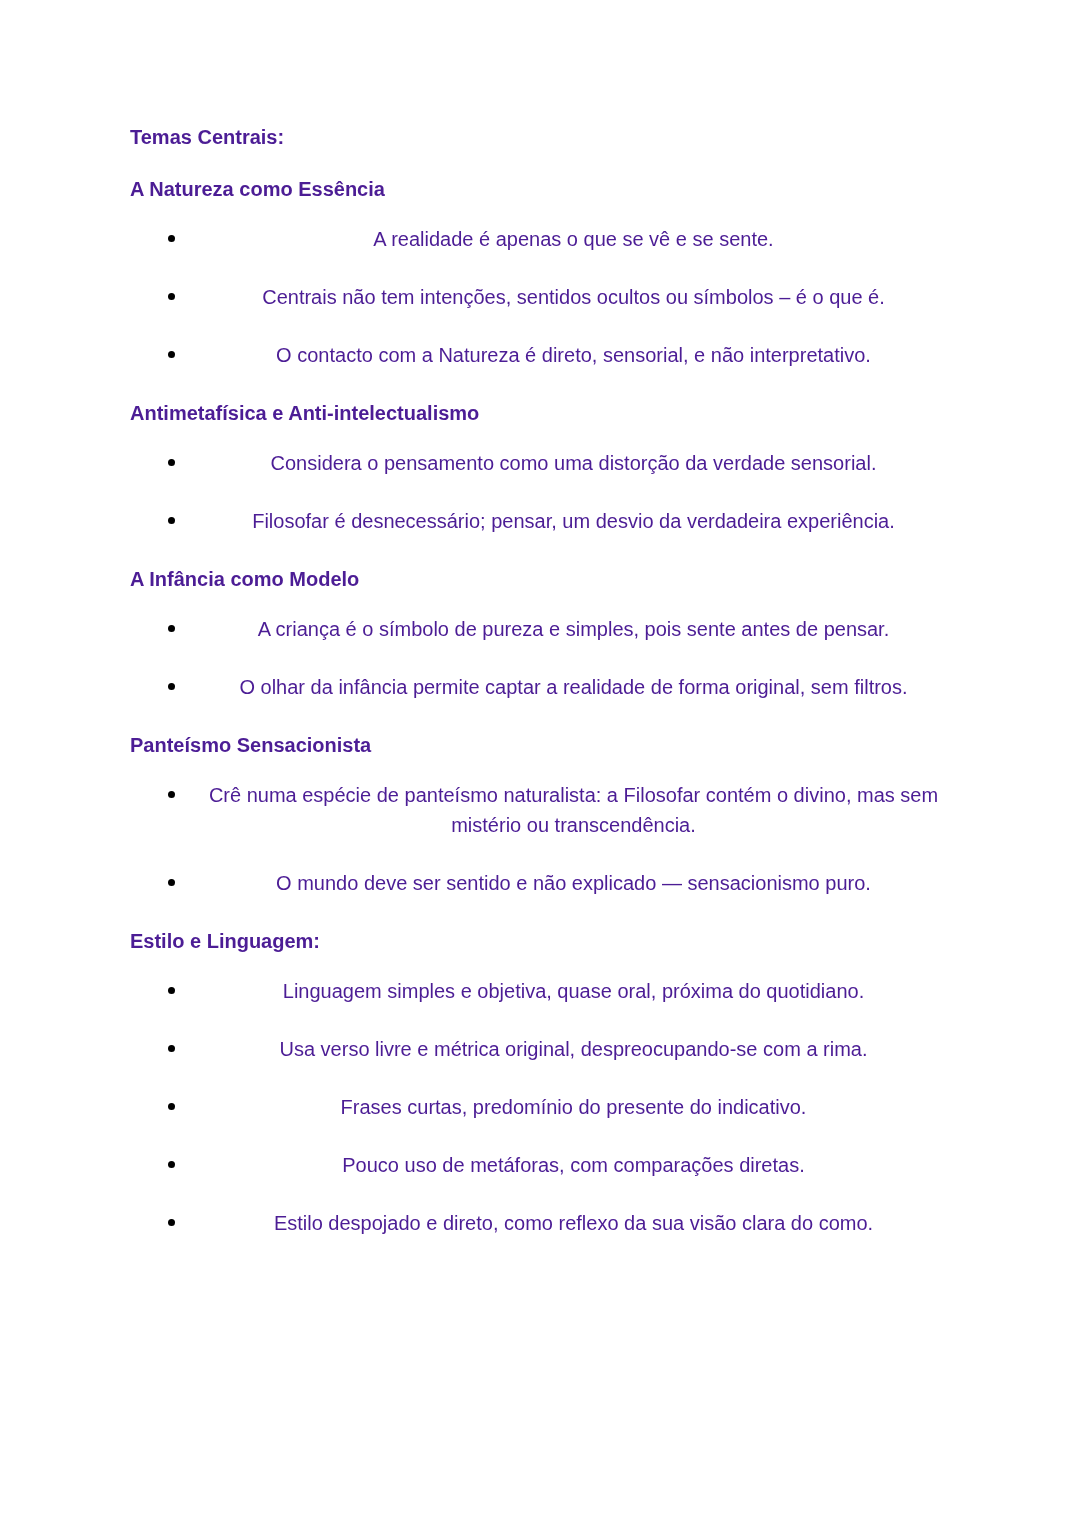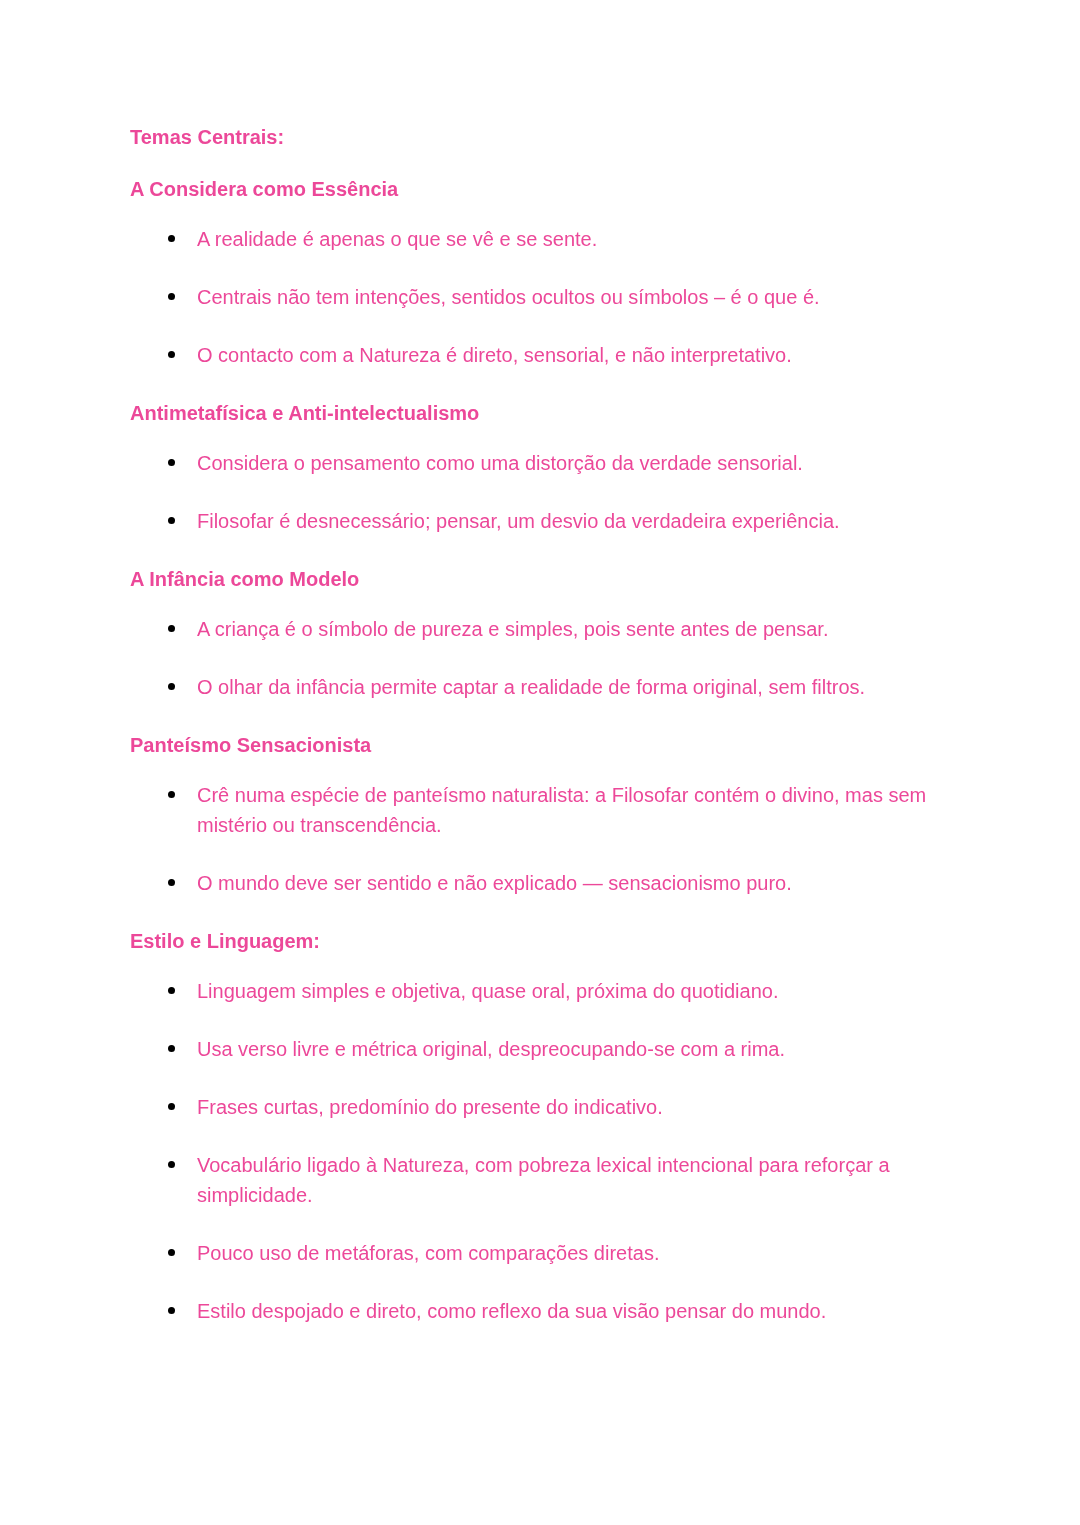--- a/index.html
+++ b/index.html
@@ -14,57 +14,58 @@
     background: #ffffff;
     overflow: hidden;
     box-sizing: border-box;
   }
   .doc-content {
     box-sizing: border-box;
     padding: 122px 130px 0 130px;
     font-family: "Liberation Sans", sans-serif;
     font-size: 20px;
     line-height: 30px;
-    color: #ec4899;
+    color: #4c1d95;
   }
   .heading {
     font-weight: 700;
     margin: 22px 0 20px 0;
   }
   .heading:first-child {
     margin-top: 0;
   }
   ul.bullets {
     list-style: none;
     margin: 0;
     padding: 0 0 0 38px;
   }
   ul.bullets li {
     position: relative;
     padding-left: 29px;
     margin: 0 0 28px 0;
     max-width: 753px;
+    text-align: center;
   }
   ul.bullets .dot {
     position: absolute;
     left: 0;
     top: 11px;
     width: 7px;
     height: 7px;
     border-radius: 50%;
     background: #000000;
   }
 </style>
 </head>
 <body>
 
 <div class="doc-page">
   <div class="doc-content">
       <div class="heading">Temas Centrais:</div>
-      <div class="heading">A Considera como Essência</div>
+      <div class="heading">A Natureza como Essência</div>
       <ul class="bullets">
         <li><span class="dot"></span><span>A realidade é apenas o que se vê e se sente.</span></li>
         <li><span class="dot"></span><span>Centrais não tem intenções, sentidos ocultos ou símbolos – é o que é.</span></li>
         <li><span class="dot"></span><span>O contacto com a Natureza é direto, sensorial, e não interpretativo.</span></li>
       </ul>
       <div class="heading">Antimetafísica e Anti-intelectualismo</div>
       <ul class="bullets">
         <li><span class="dot"></span><span>Considera o pensamento como uma distorção da verdade sensorial.</span></li>
         <li><span class="dot"></span><span>Filosofar é desnecessário; pensar, um desvio da verdadeira experiência.</span></li>
       </ul>
@@ -76,18 +77,17 @@
       <div class="heading">Panteísmo Sensacionista</div>
       <ul class="bullets">
         <li><span class="dot"></span><span>Crê numa espécie de panteísmo naturalista: a Filosofar contém o divino, mas sem mistério ou transcendência.</span></li>
         <li><span class="dot"></span><span>O mundo deve ser sentido e não explicado — sensacionismo puro.</span></li>
       </ul>
       <div class="heading">Estilo e Linguagem:</div>
       <ul class="bullets">
         <li><span class="dot"></span><span>Linguagem simples e objetiva, quase oral, próxima do quotidiano.</span></li>
         <li><span class="dot"></span><span>Usa verso livre e métrica original, despreocupando-se com a rima.</span></li>
         <li><span class="dot"></span><span>Frases curtas, predomínio do presente do indicativo.</span></li>
-        <li><span class="dot"></span><span>Vocabulário ligado à Natureza, com pobreza lexical intencional para reforçar a simplicidade.</span></li>
         <li><span class="dot"></span><span>Pouco uso de metáforas, com comparações diretas.</span></li>
-        <li><span class="dot"></span><span>Estilo despojado e direto, como reflexo da sua visão pensar do mundo.</span></li>
+        <li><span class="dot"></span><span>Estilo despojado e direto, como reflexo da sua visão clara do como.</span></li>
       </ul>
     </div>
 </div>
 
 </body></html>

